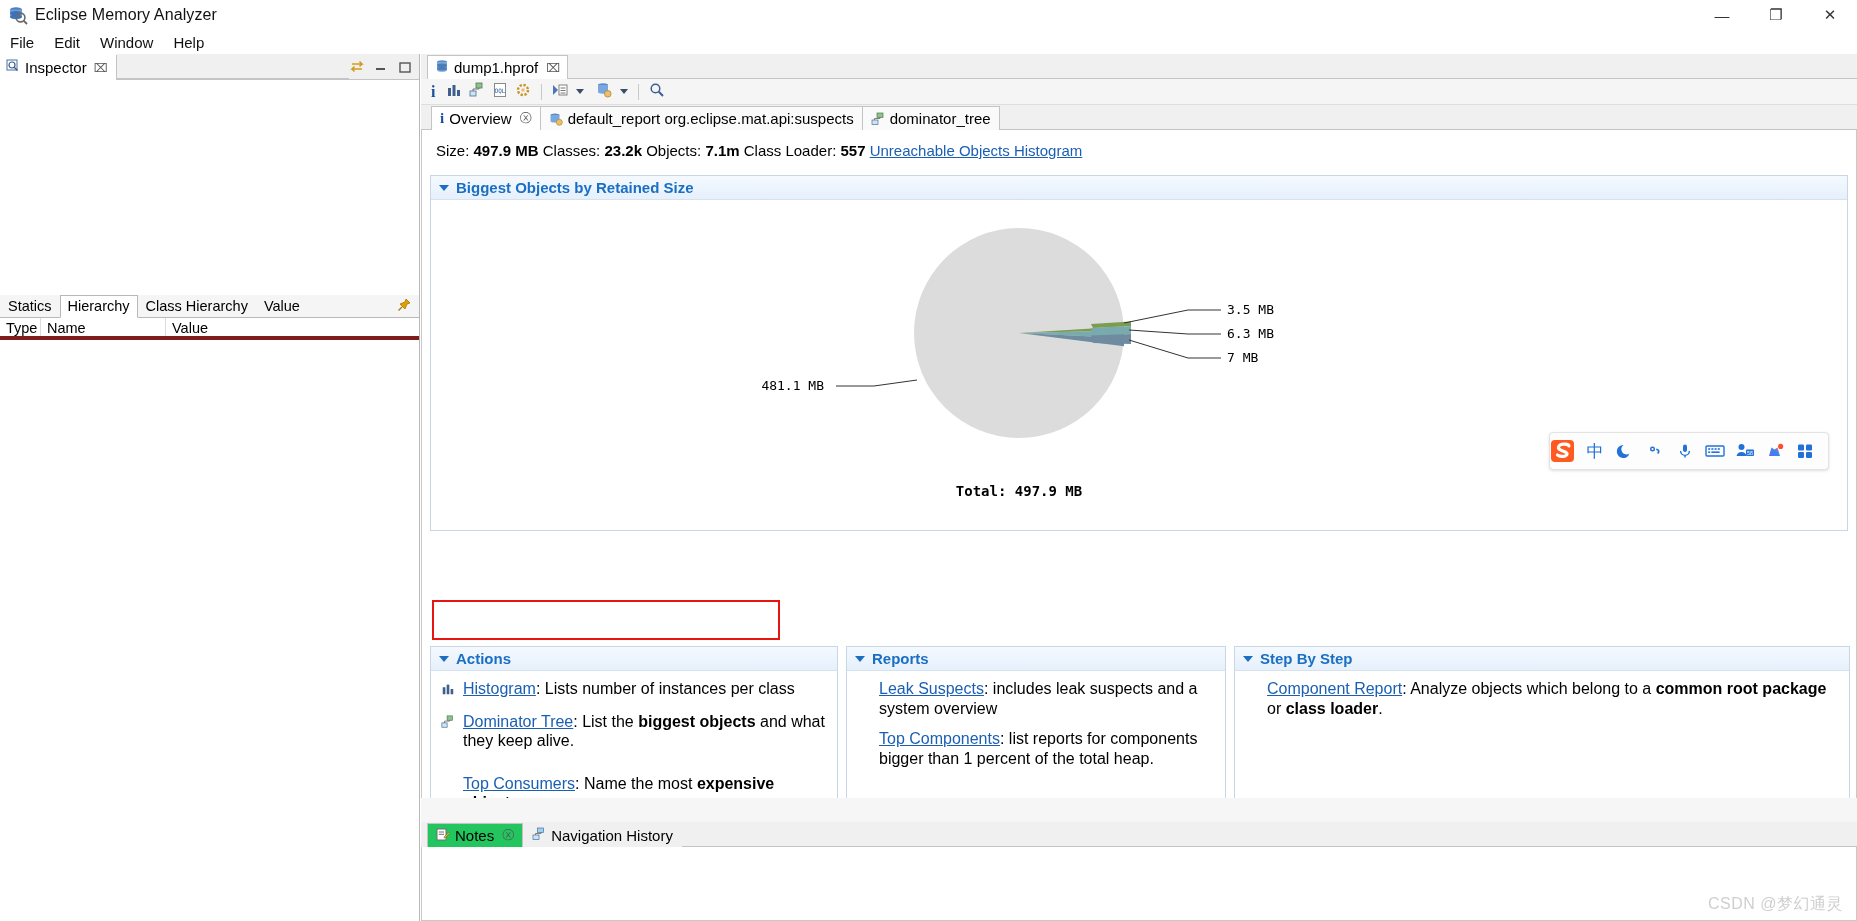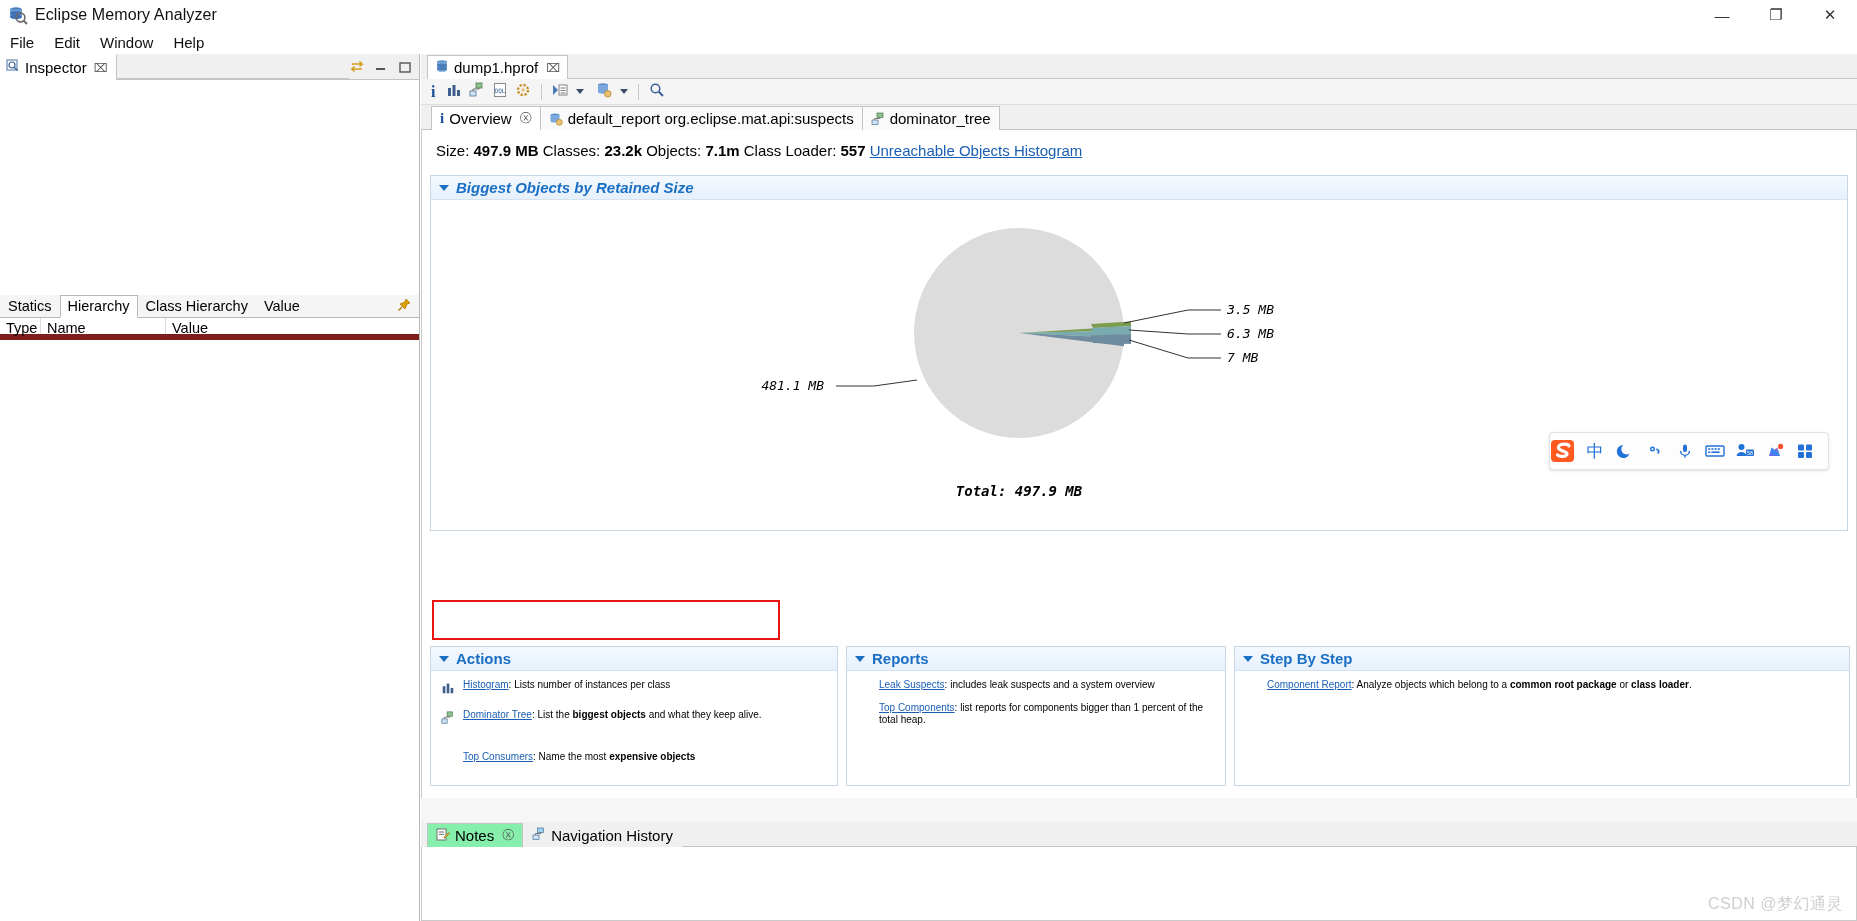--- a/index.html
+++ b/index.html
@@ -59,21 +59,21 @@
     display:flex; align-items:flex-end; height:23px;
     border-bottom:1px solid #b8b8b8; background:#f5f5f5; position:relative;
   }
   .insp-tab {
     font-size:14.5px; padding:2px 7px 3px; border:1px solid transparent;
     border-bottom:none; background:transparent;
   }
   .insp-tab.active { background:#fff; border:1px solid #b8b8b8; border-bottom:1px solid #fff; position:relative; top:1px; }
   .insp-pin { position:absolute; right:8px; top:3px; width:14px; height:14px; }
 
-  .insp-cols { display:flex; height:22px; font-size:14.5px; border-bottom:6px solid #7f1d1d; background:#fff; }
+  .insp-cols { display:flex; height:22px; font-size:14.5px; border-bottom:4px solid #7f1d1d; background:#fff; }
   .insp-col { padding:2px 6px; border-right:1px solid #dcdcdc; }
   .insp-col.c1 { width:41px; }
   .insp-col.c2 { width:125px; }
   .insp-col.c3 { flex:1; border-right:none; }
   .insp-rows { height:560px; background:#fff; }
 
   
   .editor { position:absolute; left:421px; top:54px; width:1436px; height:867px; background:#f6f6f6; }
 
   .ed-tabbar { height:25px; display:flex; align-items:flex-end; background:#f0f0f0; }
@@ -107,52 +107,52 @@
 
   .ed-content { background:#fff; height:668px; position:relative; overflow:hidden;
     border-left:1px solid #c9c9c9; border-right:1px solid #c9c9c9;}
 
   .summary-line { padding:12px 0 0 14px; font-size:15px; }
   .summary-line b { font-weight:bold; }
   .lnk { color:#1a5fb4; text-decoration:underline; cursor:pointer; }
 
   
   .section {
-    margin:14px 8px 0 8px; border:1px solid #c9d6e4; background:#fff;font-style:italic;
+    margin:14px 8px 0 8px; border:1px solid #c9d6e4; background:#fff;
   }
   .sec-head {
     background:linear-gradient(#f4f9ff,#e6f0fb);
     border-bottom:1px solid #d6e2ef;
     color:#1a6fc4; font-weight:bold; font-size:15px;
     padding:3px 8px; display:flex; align-items:center; gap:7px;
   }
   .tri { width:0;height:0;border-left:5px solid transparent;border-right:5px solid transparent;border-top:6px solid #1a6fc4; }
 
   .chart-area { height:330px; position:relative; background:#fff; }
 
   
   .panels { position:absolute; left:8px; top:516px; width:1420px; display:flex; gap:8px; }
   .panel { border:1px solid #c9d6e4; background:#fff; }
   .panel.p1 { width:408px; }
   .panel.p2 { width:380px; }
   .panel.p3 { flex:1; }
-  .panel-body { padding:8px 10px 10px 10px; font-size:10px; line-height:1.22; }
+  .panel-body { padding:8px 10px 10px 10px; font-size:16px; line-height:1.22; }
   .entry { display:flex; gap:6px; margin-bottom:11px; align-items:flex-start; }
   .entry .eicon { flex:0 0 16px; margin-top:2px; }
   .entry .etext { flex:1; }
   .entry.noicon { padding-left:22px; }
 
   .hl-box { position:absolute; left:432px; top:600px; width:348px; height:40px; border:2px solid #e8140f; pointer-events:none; }
 
   
   .bottom-views { position:absolute; left:421px; top:822px; width:1436px; height:99px; background:#f0f0f0; }
   .bv-tabs { height:25px; display:flex; align-items:flex-end; padding-left:6px; }
   .bv-tab {
     display:flex; align-items:center; height:24px; padding:0 8px;
-    font-size:15px; background:#86efac; border:1px solid #c4c4c4; border-bottom:none;
+    font-size:15px; background:#22c55e; border:1px solid #c4c4c4; border-bottom:none;
   }
   .bv-tab.inactive { background:#f0f0f0; border-color:transparent; }
   .bv-tab .tclose { margin-left:8px; color:#555; font-size:12px; }
   .bv-tab .ticon { margin-right:5px; }
   .bv-rest { flex:1; border-bottom:1px solid #c4c4c4; height:24px; }
   .bv-body { height:74px; background:#fff; border:1px solid #c9c9c9; border-top:none; }
 
   
   .ime {
     position:absolute; left:1549px; top:432px; width:280px; height:38px;

